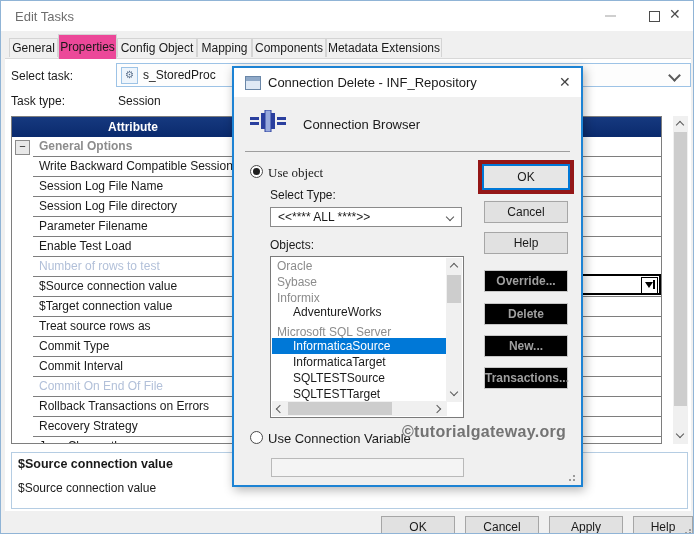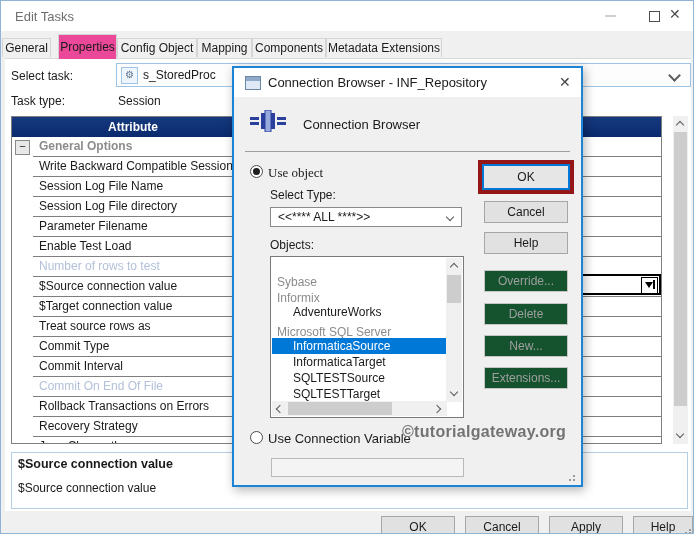--- a/index.html
+++ b/index.html
@@ -54,21 +54,21 @@
   .sbv{background:#f0f0f0;}
   .sbthumb{background:#cdcdcd;}
   
   .desc{left:10px;top:451px;width:677px;height:57px;background:#fff;
         border:1px solid #b5cde3;box-sizing:border-box;}
   .desc .t{left:6px;top:4px;font-weight:bold;font-size:12.5px;}
   .desc .b{left:6px;top:28px;}
   
   .btn{background:#e1e1e1;border:1px solid #a6a6a6;box-sizing:border-box;
        text-align:center;font-size:12px;color:#1a1a1a;}
-  .btn.disabled{color:#9f9f9f;border-color:#c6c6c6;background:#14532d;}
+  .btn.disabled{color:#9f9f9f;border-color:#c6c6c6;background:#000000;font-weight:bold;}
   .fbtn{top:515px;height:22px;line-height:20px;}
   
   .dlg{left:231px;top:65px;width:351px;height:421px;background:#f0f0f0;
        border:2px solid #1d83d4;box-sizing:border-box;z-index:10;
        box-shadow:2px 3px 10px rgba(0,0,0,0.3);}
   .dlg-titlebar{left:0;top:0;width:100%;height:29px;background:#fff;}
   .dlg-title{left:34px;top:7px;font-size:13px;}
   .dlg-close{left:325px;top:6px;font-size:14px;color:#444;}
   .winicon{left:11px;top:8px;width:14px;height:12px;border:1px solid #6a87a8;background:#dfe9f5;}
   .winicon::before{content:"";position:absolute;left:0;top:0;width:100%;height:4px;background:#8fa9c8;}
@@ -99,21 +99,21 @@
 <div id="app">
 
   <div class="abs titlebar">
     <span class="abs wtitle">Edit Tasks</span>
     <span class="abs ctl-min"></span>
     <span class="abs ctl-max"></span>
     <span class="abs ctl-close">✕</span>
   </div>
 
   <div class="abs tabstrip">
-    <div class="abs tab" style="left:1px;width:49px;text-align:center;">General</div>
+    <div class="abs tab" style="left:8px;width:49px;text-align:center;">General</div>
     <div class="abs tab active" style="left:57px;width:59px;">Properties</div>
     <div class="abs tab" style="left:116px;width:80px;">Config Object</div>
     <div class="abs tab" style="left:196px;width:55px;">Mapping</div>
     <div class="abs tab" style="left:251px;width:74px;">Components</div>
     <div class="abs tab" style="left:325px;width:116px;">Metadata Extensions</div>
   </div>
 
   <div class="abs page"></div>
 
   <span class="abs lbl" style="left:10px;top:68px;">Select task:</span>
@@ -175,21 +175,21 @@
   <div class="abs btn fbtn" style="left:632px;width:60px;">Help</div>
   <div class="abs grip">
     <i style="left:688px;top:528px;width:2px;height:2px;"></i>
     <i style="left:684px;top:531px;width:2px;height:2px;"></i>
     <i style="left:688px;top:531px;width:2px;height:2px;"></i>
   </div>
 
   <div class="abs dlg">
     <div class="abs dlg-titlebar">
       <span class="abs winicon"></span>
-      <span class="abs dlg-title">Connection Browser - INF_Repository</span>
+      <span class="abs dlg-title">Connection Delete - INF_Repository</span>
       <span class="abs dlg-close">✕</span>
     </div>
 
     <svg class="abs" style="left:16px;top:42px;" width="36" height="22">
       <rect x="0" y="7" width="9" height="3" fill="#2a3f9e"></rect>
       <rect x="0" y="12" width="9" height="3" fill="#2a3f9e"></rect>
       <rect x="27" y="7" width="9" height="3" fill="#2a3f9e"></rect>
       <rect x="27" y="12" width="9" height="3" fill="#2a3f9e"></rect>
       <rect x="11" y="3" width="4" height="16" fill="#2a3f9e"></rect>
       <rect x="15" y="0" width="6" height="22" fill="#98aadd" stroke="#2a3f9e"></rect>
@@ -210,20 +210,21 @@
       <span>&lt;&lt;**** ALL ****&gt;&gt;</span>
       <span class="abs chev down sm" style="right:8px;top:6px;border-color:#555;"></span>
     </div>
 
     <div class="abs btn dbtn" style="top:133px;">Cancel</div>
 
     <span class="abs" style="left:36px;top:170px;">Objects:</span>
     <div class="abs btn dbtn" style="top:164px;">Help</div>
 
     <div class="abs listbox">
+      <div class="abs litem cat" style="top:1px;">Oracle</div>
       <div class="abs litem cat" style="top:17px;">Sybase</div>
       <div class="abs litem cat" style="top:33px;">Informix</div>
       <div class="abs litem cat" style="top:67px;">Microsoft SQL Server</div>
       <div class="abs litem child" style="top:47px;">AdventureWorks</div>
       <div class="abs litem child selected" style="top:81px;">InformaticaSource</div>
       <div class="abs litem child" style="top:97px;">InformaticaTarget</div>
       <div class="abs litem child" style="top:113px;">SQLTESTSource</div>
       <div class="abs litem child" style="top:129px;">SQLTESTTarget</div>
 
       <div class="abs sbv" style="right:1px;top:1px;width:16px;height:144px;">
@@ -234,21 +235,21 @@
       <div class="abs sbv" style="left:1px;bottom:1px;width:175px;height:15px;">
         <span class="abs chev left sm" style="left:5px;top:5px;"></span>
         <div class="abs sbthumb" style="left:16px;top:1px;width:104px;height:13px;"></div>
         <span class="abs chev right sm" style="right:7px;top:5px;"></span>
       </div>
     </div>
 
     <div class="abs btn dbtn disabled" style="top:202px;">Override...</div>
     <div class="abs btn dbtn disabled" style="top:235px;">Delete</div>
     <div class="abs btn dbtn disabled" style="top:267px;">New...</div>
-    <div class="abs btn dbtn disabled" style="top:299px;">Extensions...</div>
+    <div class="abs btn dbtn disabled" style="top:299px;">Transactions...</div>
 
     <span class="abs radio" style="left:16px;top:363px;"></span>
     <span class="abs" style="left:34px;top:363px;font-size:13px;">Use Connection Variable</span>
     <span class="abs watermark">©tutorialgateway.org</span>
 
     <input class="abs dlg-input" value="" style="">
 
     <div class="abs grip">
       <i style="left:339px;top:407px;width:2px;height:2px;"></i>
       <i style="left:335px;top:411px;width:2px;height:2px;"></i>

